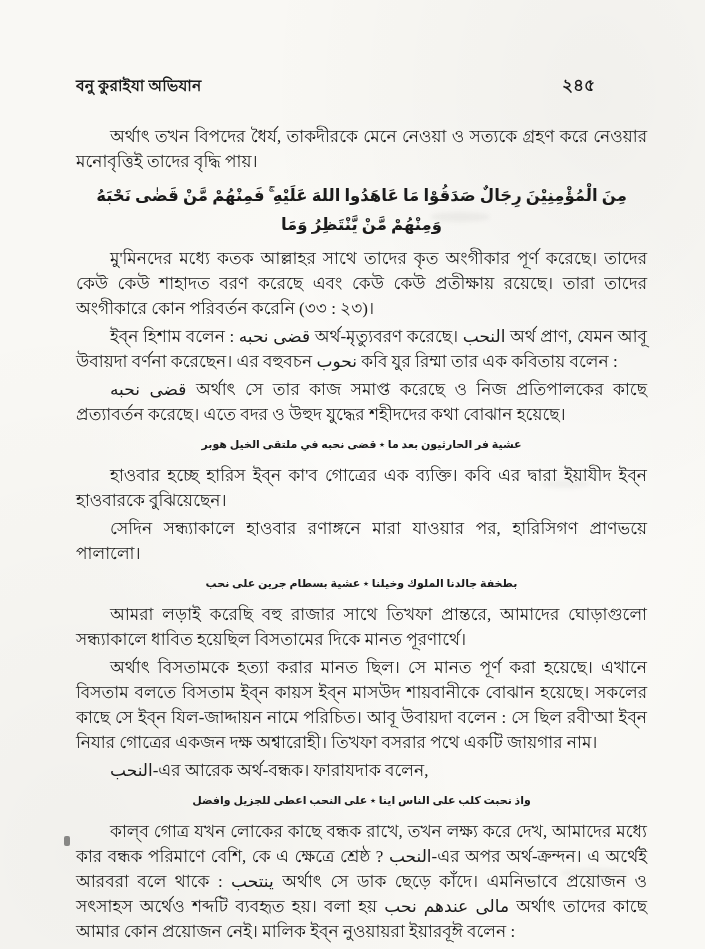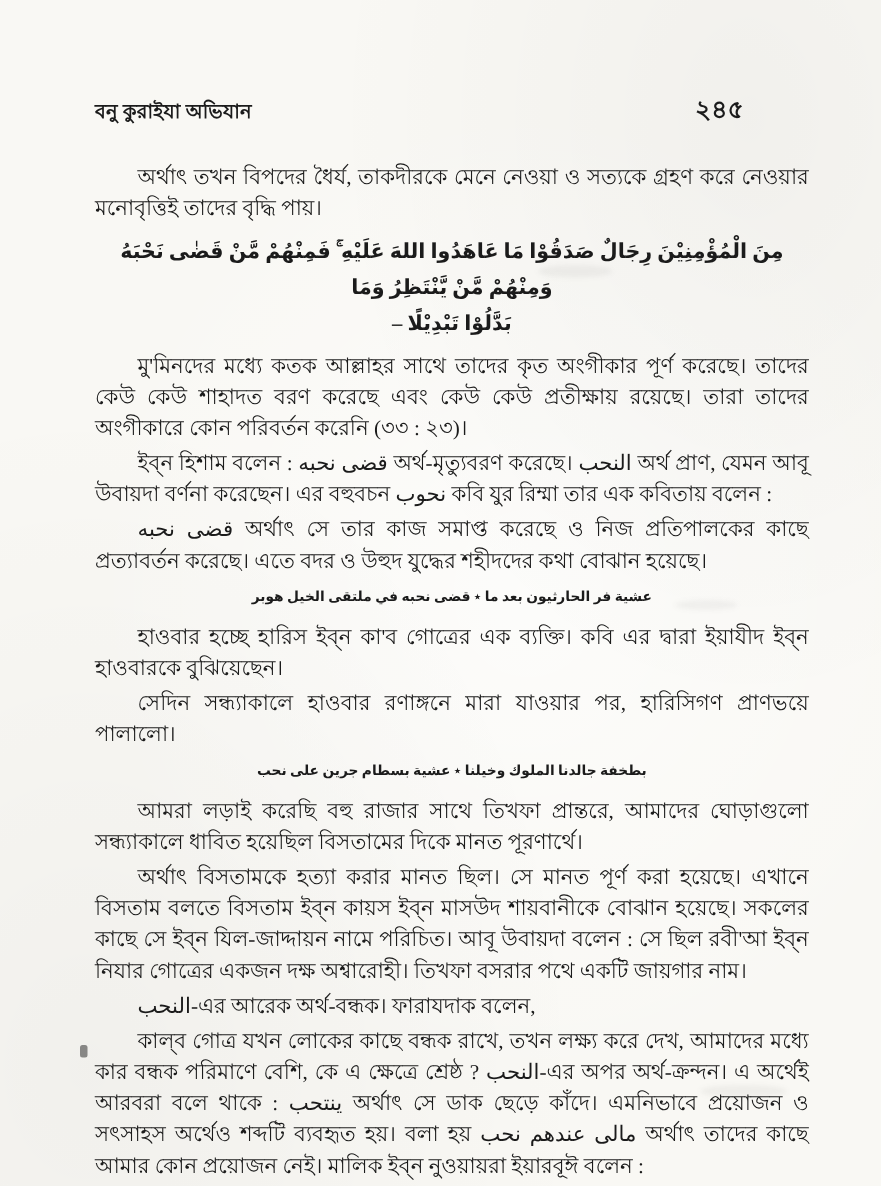--- a/index.html
+++ b/index.html
@@ -21,21 +21,21 @@
     padding: 72px 58px 0 76px;
   }
   .running-head {
     display: flex;
     justify-content: space-between;
     align-items: baseline;
     font-weight: bold;
     margin-bottom: 24px;
   }
   .running-head .title { font-size: 15.5px; letter-spacing: 0.2px; }
-  .running-head .pageno { font-size: 20px; padding-right: 52px; }
+  .running-head .pageno { font-size: 17px; padding-right: 52px; }
   .b {
     font-size: 17px;
     line-height: 25px;
     text-align: justify;
     text-indent: 34px;
     margin: 0 0 3px 0;
   }
   .arabic-block {
     direction: rtl;
     font-weight: bold;
@@ -72,38 +72,38 @@
 
   <div class="running-head">
     <span class="title">বনু কুরাইযা অভিযান</span>
     <span class="pageno">২৪৫</span>
   </div>
 
   <p class="b">অর্থাৎ তখন বিপদের ধৈর্য, তাকদীরকে মেনে নেওয়া ও সত্যকে গ্রহণ করে নেওয়ার মনোবৃত্তিই তাদের বৃদ্ধি পায়।</p>
 
   <div class="arabic-block">
     <div class="aline">مِنَ الْمُؤْمِنِيْنَ رِجَالٌ صَدَقُوْا مَا عَاهَدُوا اللهَ عَلَيْهِ ۚ فَمِنْهُمْ مَّنْ قَضٰى نَحْبَهُ وَمِنْهُمْ مَّنْ يَّنْتَظِرُ وَمَا</div>
-    <div class="aline">بَدَّلُوْا تَبْدِيْلًا –</div>
   </div>
 
   <p class="b">মু'মিনদের মধ্যে কতক আল্লাহর সাথে তাদের কৃত অংগীকার পূর্ণ করেছে। তাদের কেউ কেউ শাহাদত বরণ করেছে এবং কেউ কেউ প্রতীক্ষায় রয়েছে। তারা তাদের অংগীকারে কোন পরিবর্তন করেনি (৩৩ : ২৩)।</p>
   <p class="b">ইব্‌ন হিশাম বলেন : قضى نحبه অর্থ-মৃত্যুবরণ করেছে। النحب অর্থ প্রাণ, যেমন আবূ উবায়দা বর্ণনা করেছেন। এর বহুবচন نحوب কবি যুর রিম্মা তার এক কবিতায় বলেন :</p>
   <p class="b">قضى نحبه অর্থাৎ সে তার কাজ সমাপ্ত করেছে ও নিজ প্রতিপালকের কাছে প্রত্যাবর্তন করেছে। এতে বদর ও উহুদ যুদ্ধের শহীদদের কথা বোঝান হয়েছে।</p>
 
   <div class="arabic-verse">عشية فر الحارثيون بعد ما ٭ قضى نحبه في ملتقى الخيل هوبر</div>
 
   <p class="b">হাওবার হচ্ছে হারিস ইব্‌ন কা'ব গোত্রের এক ব্যক্তি। কবি এর দ্বারা ইয়াযীদ ইব্‌ন হাওবারকে বুঝিয়েছেন।</p>
   <p class="b">সেদিন সন্ধ্যাকালে হাওবার রণাঙ্গনে মারা যাওয়ার পর, হারিসিগণ প্রাণভয়ে পালালো।</p>
 
   <div class="arabic-verse">بطخفة جالدنا الملوك وخيلنا ٭ عشية بسطام جرين على نحب</div>
 
   <p class="b">আমরা লড়াই করেছি বহু রাজার সাথে তিখফা প্রান্তরে, আমাদের ঘোড়াগুলো সন্ধ্যাকালে ধাবিত হয়েছিল বিসতামের দিকে মানত পূরণার্থে।</p>
   <p class="b">অর্থাৎ বিসতামকে হত্যা করার মানত ছিল। সে মানত পূর্ণ করা হয়েছে। এখানে বিসতাম বলতে বিসতাম ইব্‌ন কায়স ইব্‌ন মাসউদ শায়বানীকে বোঝান হয়েছে। সকলের কাছে সে ইব্‌ন যিল-জাদ্দায়ন নামে পরিচিত। আবূ উবায়দা বলেন : সে ছিল রবী'আ ইব্‌ন নিযার গোত্রের একজন দক্ষ অশ্বারোহী। তিখফা বসরার পথে একটি জায়গার নাম।</p>
   <p class="b">النحب-এর আরেক অর্থ-বন্ধক। ফারাযদাক বলেন,</p>
 
+  <div class="arabic-verse">واذ نحبت كلب على الناس اينا ٭ على النحب اعطى للجزيل وافضل</div>
 
   <p class="b">কাল্‌ব গোত্র যখন লোকের কাছে বন্ধক রাখে, তখন লক্ষ্য করে দেখ, আমাদের মধ্যে কার বন্ধক পরিমাণে বেশি, কে এ ক্ষেত্রে শ্রেষ্ঠ ? النحب-এর অপর অর্থ-ক্রন্দন। এ অর্থেই আরবরা বলে থাকে : ينتحب অর্থাৎ সে ডাক ছেড়ে কাঁদে। এমনিভাবে প্রয়োজন ও সৎসাহস অর্থেও শব্দটি ব্যবহৃত হয়। বলা হয় مالى عندهم نحب অর্থাৎ তাদের কাছে আমার কোন প্রয়োজন নেই। মালিক ইব্‌ন নুওয়ায়রা ইয়ারবূঈ বলেন :</p>
 
 </div>
 
 <div class="smudge s1"></div>
 <div class="smudge s2"></div>
 <div class="smudge s3"></div>
 <div class="smudge s4"></div>
 

